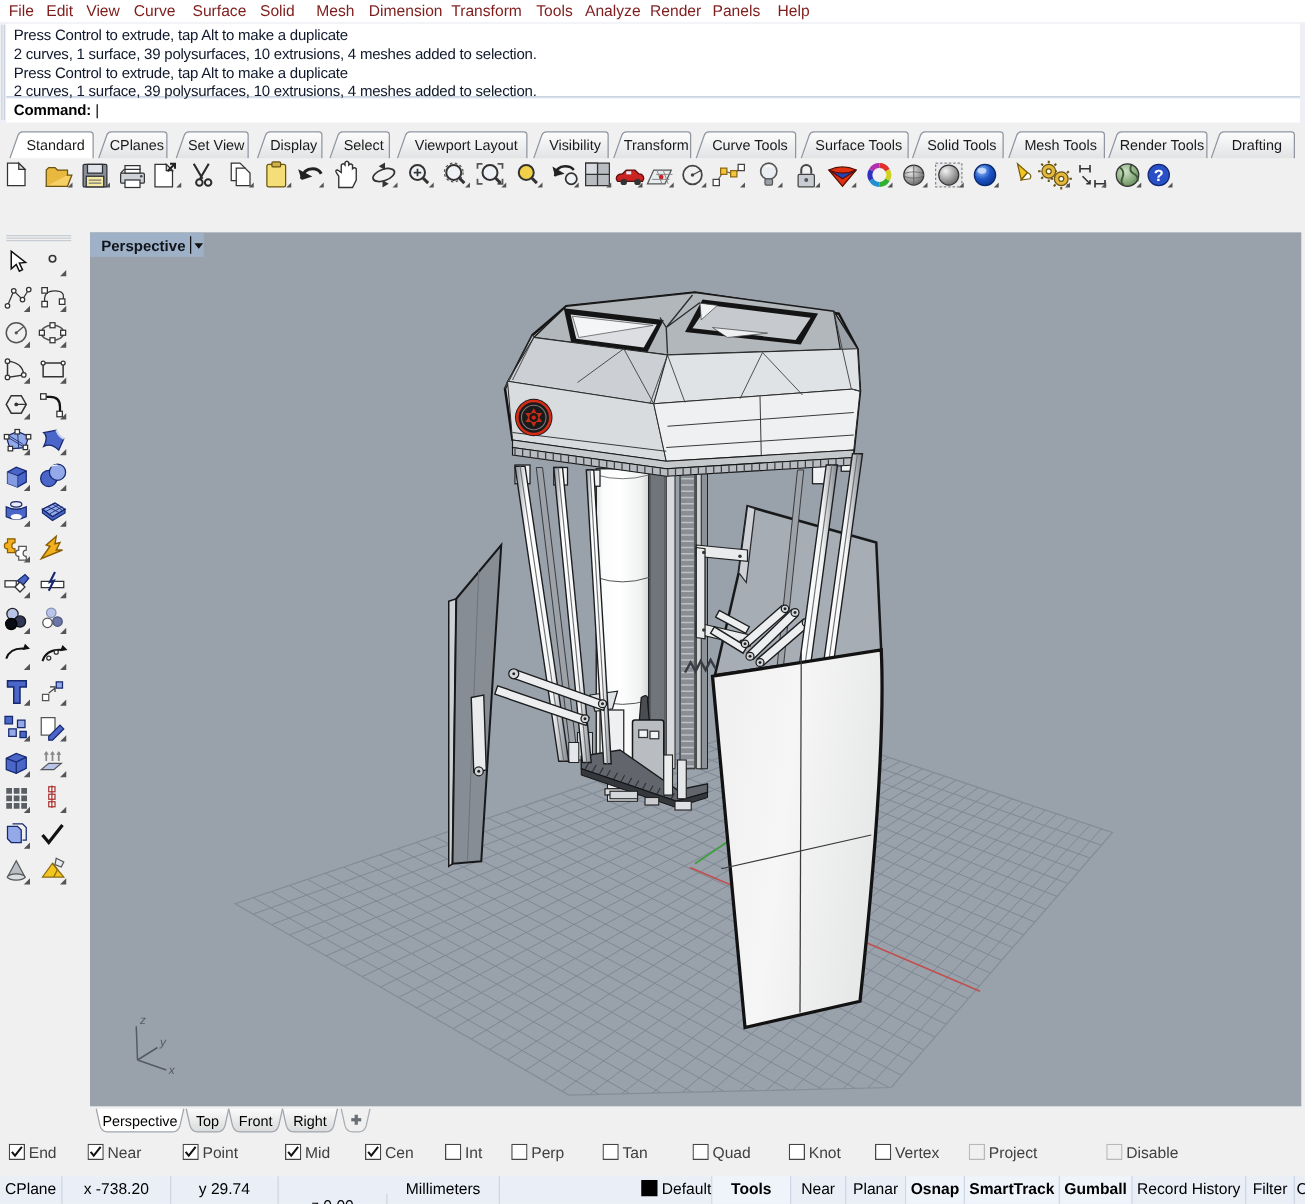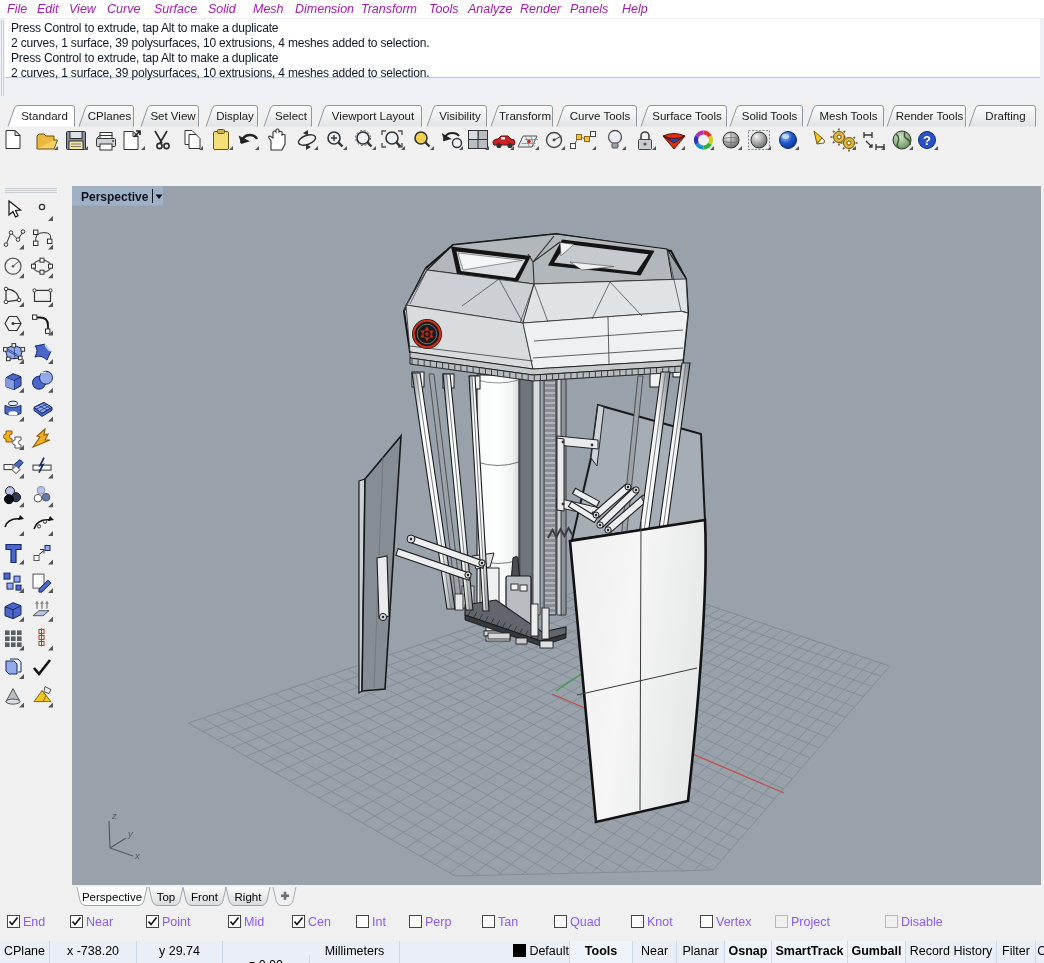--- a/index.html
+++ b/index.html
@@ -1,32 +1,32 @@
 <!DOCTYPE html>
 <html><head><meta charset="utf-8">
 <style>
 html,body{margin:0;padding:0;width:1044px;height:963px;overflow:hidden;
  font-family:"Liberation Sans",sans-serif;background:#f0f0f0;}
 *{box-sizing:border-box;}
 #menubar{position:absolute;left:0;top:0;width:1044px;height:18px;background:#ffffff;
- font-size:12.5px;color:#a21caf;white-space:nowrap;font-style:italic;}
+ font-size:12.5px;color:#7f1d1d;white-space:nowrap;}
 #menubar span{position:absolute;top:2px;}
 #cmdarea{position:absolute;left:0;top:18px;width:1044px;height:81px;background:#eef0f5;}
 #cmdgrip{position:absolute;left:1px;top:2px;width:3px;height:76px;
  border-left:1px solid #c9d1de;border-right:1px solid #c9d1de;}
 #cmdhist{position:absolute;left:5px;top:1px;width:1035px;height:59px;background:#ffffff;
  font-size:12px;letter-spacing:-0.18px;color:#0f172a;line-height:15px;padding:2px 0 0 6px;border-bottom:1px solid #b9c6da;}
 #cmdline{position:absolute;left:5px;top:61px;width:1035px;height:19px;background:#ffffff;
  font-size:12px;letter-spacing:-0.1px;padding:2px 0 0 6px;font-weight:bold;}
 #tabbar{position:absolute;left:0;top:103px;width:1004px;height:24px;}
 #toolbar{position:absolute;left:0;top:127px;width:1044px;height:30px;}
 #sidebar{position:absolute;left:0;top:185px;width:72px;height:701px;}
 #viewport{position:absolute;left:72px;top:186px;width:969px;height:699px;background:#99a1ab;}
 #vptabs{position:absolute;left:0;top:886px;width:1044px;height:22px;}
-#osnap{position:absolute;left:0;top:908px;width:1044px;height:33px;font-size:12.5px;color:#8b5cf6;}
+#osnap{position:absolute;left:0;top:908px;width:1044px;height:33px;font-size:12.5px;color:#404040;}
 #statusbar{position:absolute;left:0;top:941px;width:1044px;height:22px;background:#e9eef7;
  font-size:12.5px;color:#000;display:flex;align-items:center;}
 .sbcell{height:22px;line-height:21px;text-align:center;border-right:1px solid #cdd6e4;
  overflow:hidden;flex:none;}
 .osn{position:absolute;top:7px;height:14px;line-height:14px;}
 .osn svg{vertical-align:-2px;margin-right:3px;}
 </style></head>
 <body>
 <div id="menubar">
     <span style="left:7px">File</span>
@@ -40,20 +40,21 @@
     <span style="left:361px">Transform</span>
     <span style="left:429px">Tools</span>
     <span style="left:468px">Analyze</span>
     <span style="left:520px">Render</span>
     <span style="left:570px">Panels</span>
     <span style="left:622px">Help</span>
   </div>
 <div id="cmdarea">
  <div id="cmdgrip"></div>
  <div id="cmdhist">Press Control to extrude, tap Alt to make a duplicate<br>2 curves, 1 surface, 39 polysurfaces, 10 extrusions, 4 meshes added to selection.<br>Press Control to extrude, tap Alt to make a duplicate<br>2 curves, 1 surface, 39 polysurfaces, 10 extrusions, 4 meshes added to selection.</div>
+ <div id="cmdline">Command: <span style="font-weight:normal">|</span></div>
 </div>
 <div id="tabbar">
     <svg width="1044" height="24" style="position:absolute;left:0;top:0">
       <defs>
         <linearGradient id="tg" x1="0" y1="0" x2="0" y2="1">
           <stop offset="0" stop-color="#fdfdfd"></stop>
           <stop offset="1" stop-color="#e2e3e5"></stop>
         </linearGradient>
       </defs>
       <path d="M 8 23.5 L 14.5 5 Q 15.5 2.5 18 2.5 L 72 2.5 Q 74.5 2.5 74.5 5 L 74.5 23.5" fill="#ffffff" stroke="#8f96a0" stroke-width="1"></path>

